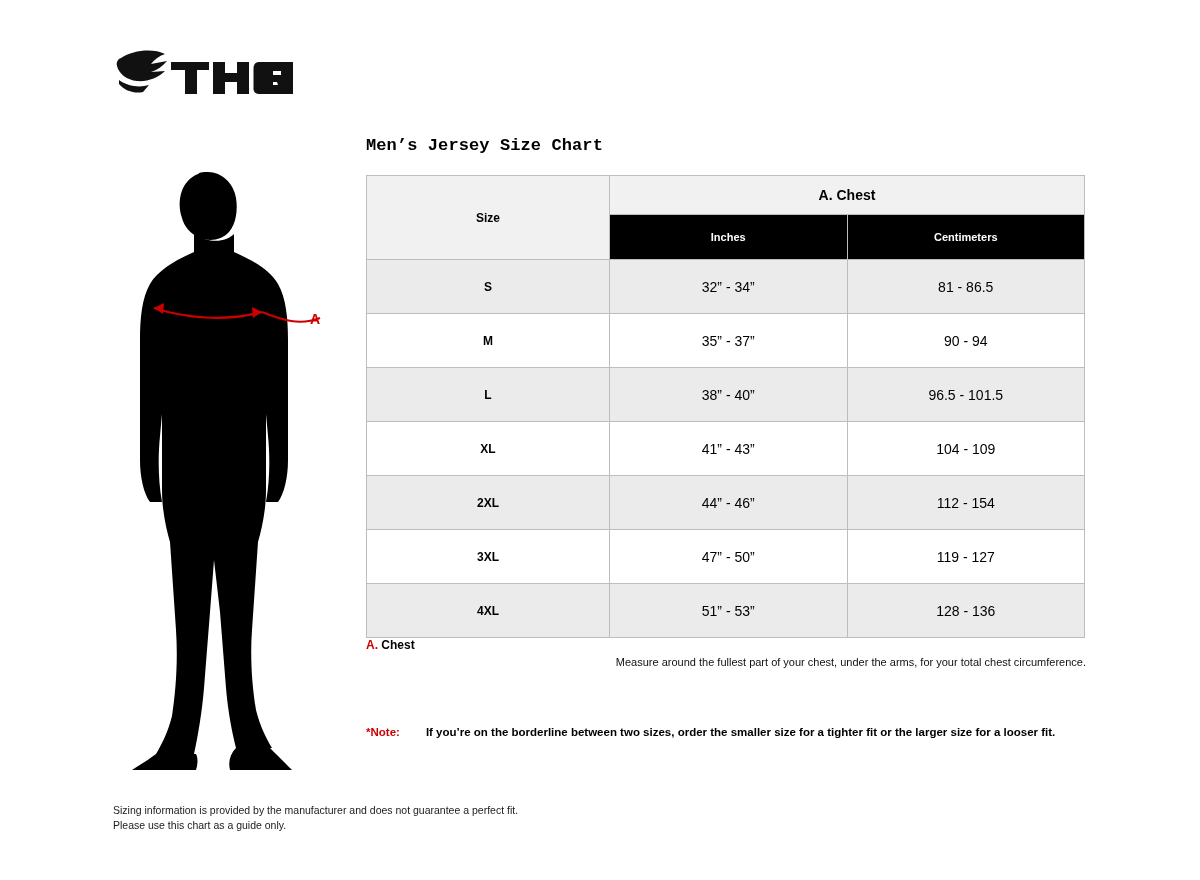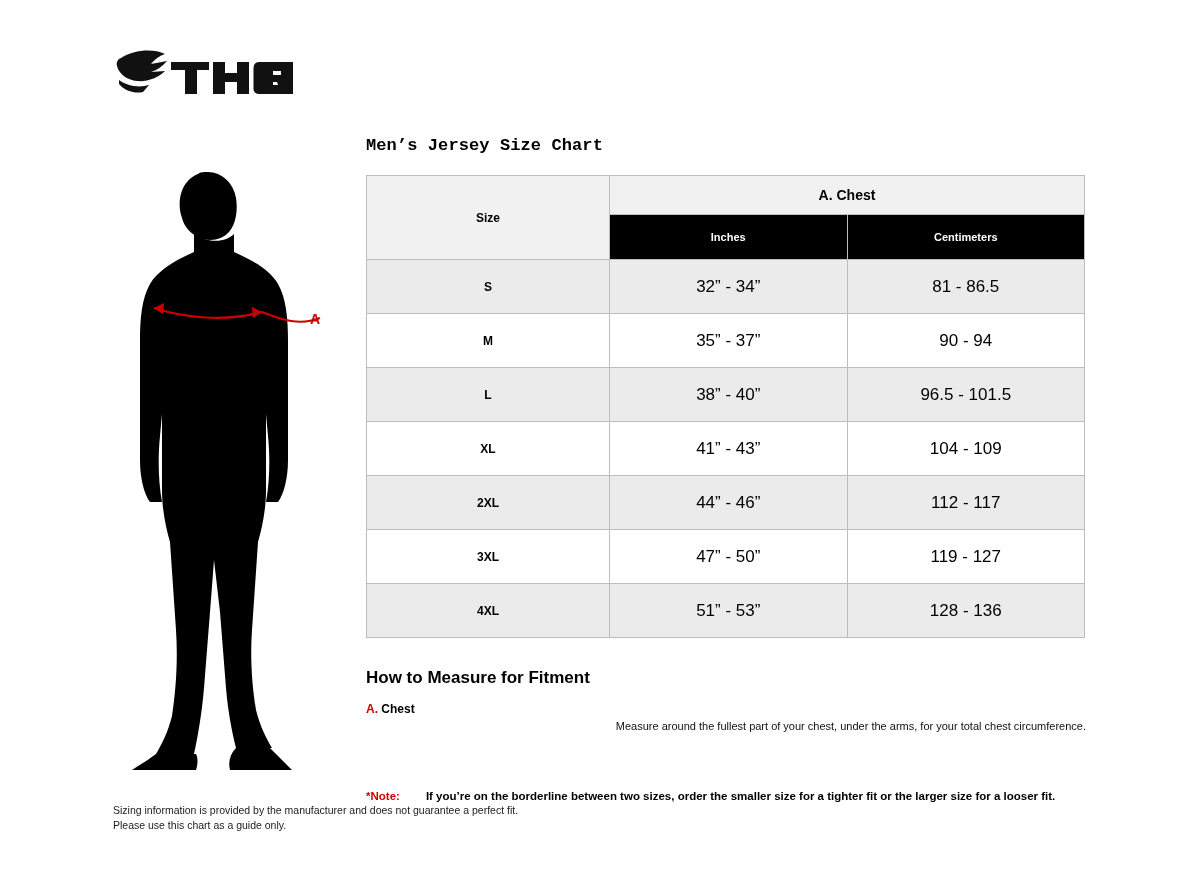--- a/index.html
+++ b/index.html
@@ -93,21 +93,21 @@
     height: 18px;
     padding: 13px 0;
     border: 1px solid #000000;
   }
   .row-size {
     font-size: 12px;
     font-weight: bold;
     height: 51px;
   }
   .row-val {
-    font-size: 17px;
+    font-size: 14px;
     height: 51px;
   }
   tr.shaded td { background: #ebebeb; }
   tr.plain td { background: #ffffff; }
 
   
   h2.measure-title {
     font-size: 17px;
     font-weight: bold;
     margin: 30px 0 14px 0;
@@ -224,36 +224,35 @@
         <td class="row-val">96.5 - 101.5</td>
       </tr>
       <tr class="plain">
         <td class="row-size">XL</td>
         <td class="row-val">41” - 43”</td>
         <td class="row-val">104 - 109</td>
       </tr>
       <tr class="shaded">
         <td class="row-size">2XL</td>
         <td class="row-val">44” - 46”</td>
-        <td class="row-val">112 - 117</td>
+        <td class="row-val">112 - 154</td>
       </tr>
       <tr class="plain">
         <td class="row-size">3XL</td>
         <td class="row-val">47” - 50”</td>
         <td class="row-val">119 - 127</td>
       </tr>
       <tr class="shaded">
         <td class="row-size">4XL</td>
         <td class="row-val">51” - 53”</td>
         <td class="row-val">128 - 136</td>
       </tr>
     </tbody>
   </table>
 
-  <h2 class="measure-title">How to Measure for Fitment</h2>
 
   <div class="measure-block">
     <div class="measure-head">
       <span class="letter">A.</span>
       <span>Chest</span>
     </div>
     <div class="measure-text">Measure around the fullest part of your chest, under the arms, for your total chest circumference.</div>
   </div>
 
   <div class="note">

